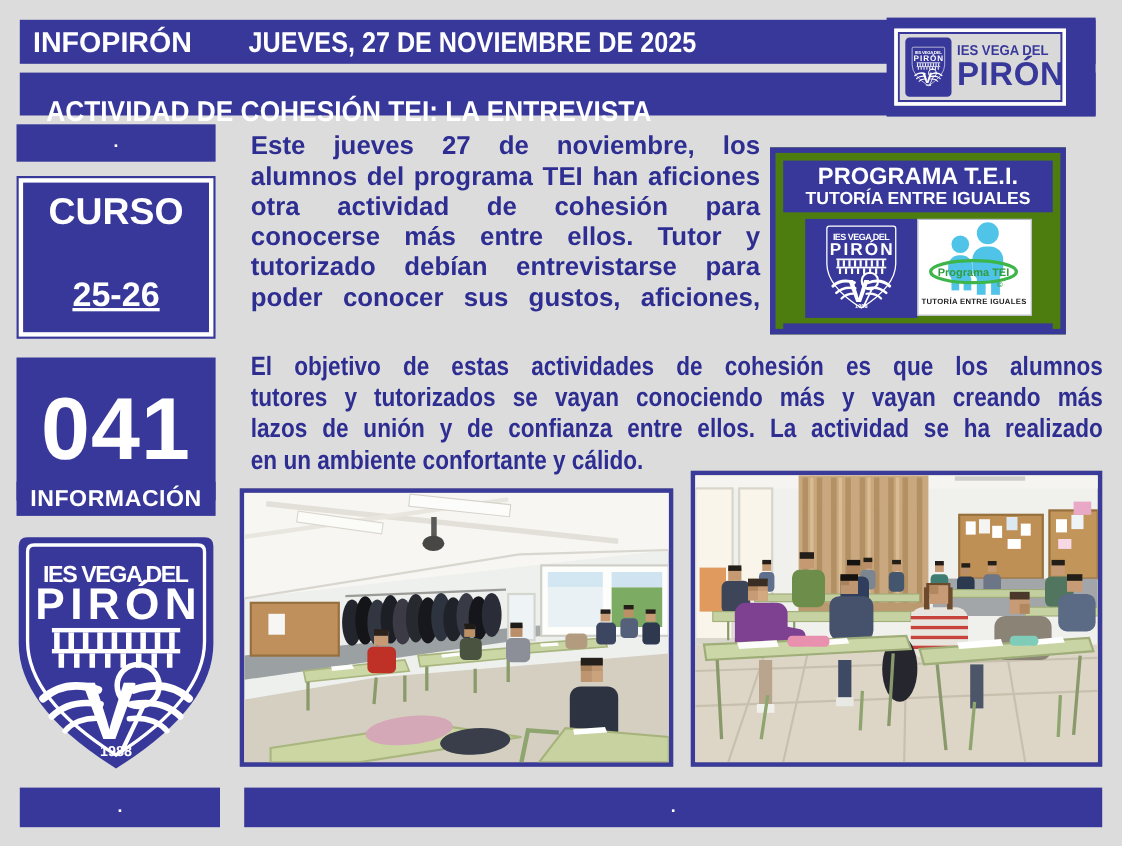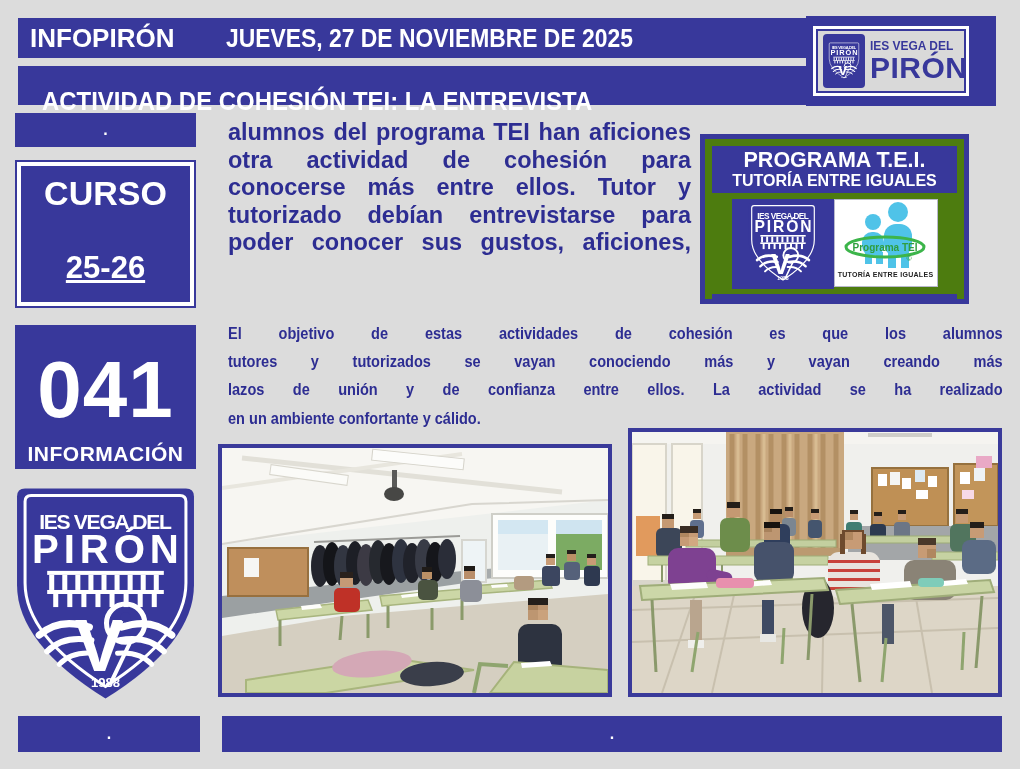--- a/index.html
+++ b/index.html
@@ -44,21 +44,21 @@
   .curso-inner .c2{font-size:31px;line-height:1.1;text-decoration:underline;}
   .curso-inner .c3{font-size:21px;margin-top:13px;}
   .num-box{left:15px;top:325px;width:181px;height:130px;font-size:80px;letter-spacing:1px;}
   .info-bar{left:15px;top:438px;width:181px;height:31px;font-size:21px;letter-spacing:.5px;}
   .crest-big{left:13px;top:486px;}
 
   
   .para1{left:228px;top:119px;width:463px;color:var(--textblue);font-weight:bold;font-size:23.5px;}
   .para1 .ln{line-height:27.6px;text-align:justify;text-align-last:justify;}
   .para1 .ln.last{text-align-last:left;}
-  .para2{left:228px;top:320px;width:775px;color:var(--textblue);font-weight:bold;font-size:17px;}
+  .para2{left:228px;top:320px;width:775px;color:var(--textblue);font-weight:bold;font-size:24px;}
   .para2 .inner{width:906px;transform:scaleX(.855);transform-origin:0 0;}
   .para2 .ln{line-height:28.2px;text-align:justify;text-align-last:justify;}
   .para2 .ln.last{text-align-last:left;}
 
   
   .tei-box{left:700px;top:134px;width:269px;height:170px;box-sizing:border-box;
            border:5px solid var(--blue);background:#4d7c0f;}
   .tei-header{margin:7px 7px 0;height:47px;background:var(--blue);color:#fff;font-weight:bold;
               display:flex;flex-direction:column;align-items:center;justify-content:center;line-height:1.08;}
   .tei-header .h1{font-size:21.5px;}
@@ -171,20 +171,21 @@
 
 <div class="abs bluebar center info-bar">
   <span>INFORMACIÓN</span>
 </div>
 
 <svg class="abs crest-big" width="185" height="216" viewBox="0 0 184 214">
   <use href="#crest"></use>
 </svg>
 
 <div class="abs para1">
+  <div class="ln">Este jueves 27 de noviembre, los</div>
   <div class="ln">alumnos del programa TEI han aficiones</div>
   <div class="ln">otra actividad de cohesión para</div>
   <div class="ln">conocerse más entre ellos. Tutor y</div>
   <div class="ln">tutorizado debían entrevistarse para</div>
   <div class="ln">poder conocer sus gustos, aficiones,</div>
 </div>
 
 <div class="abs para2">
   <div class="inner">
     <div class="ln">El objetivo de estas actividades de cohesión es que los alumnos</div>

